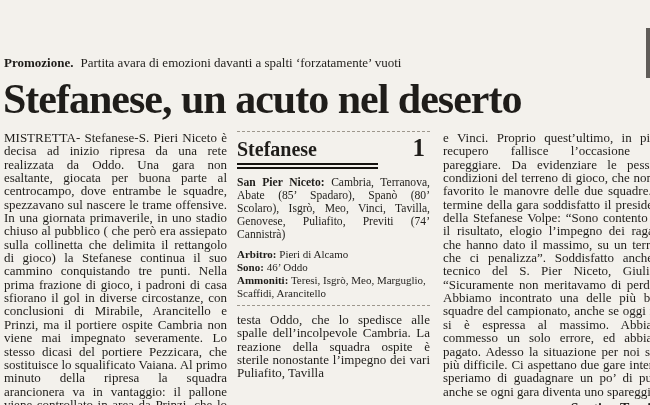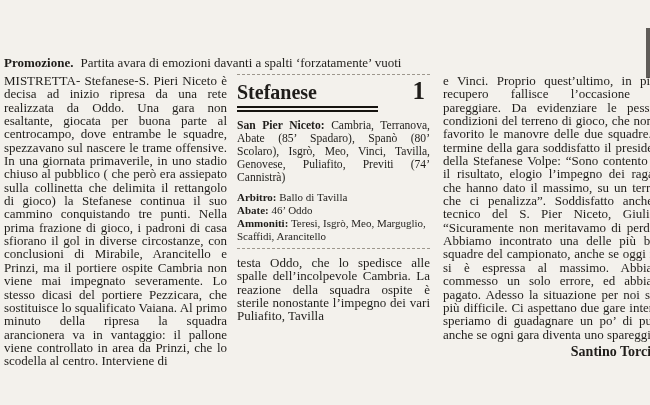--- a/index.html
+++ b/index.html
@@ -79,20 +79,21 @@
 </style>
 </head>
 <body>
 
 <div class="page">
 
   <div class="kicker">
     <span class="kicker-lead">Promozione.</span><span class="kicker-text">Partita avara di emozioni davanti a spalti ‘forzatamente’ vuoti</span>
   </div>
 
+  <h1 class="headline">Stefanese, un acuto nel deserto</h1>
 
   <div class="cols">
 
     <div class="col-1">
       <p class="bodytext">MISTRETTA- Stefanese-S. Pieri Niceto è decisa ad inizio ripresa da una rete realizzata da Oddo. Una gara non esaltante, giocata per buona parte al centrocampo, dove entrambe le squadre, spezzavano sul nascere le trame offensive. In una giornata primaverile, in uno stadio chiuso al pubblico ( che però era assiepato sulla collinetta che delimita il rettangolo di gioco) la Stefanese continua il suo cammino conquistando tre punti. Nella prima frazione di gioco, i padroni di casa sfiorano il gol in diverse circostanze, con conclusioni di Mirabile, Arancitello e Prinzi, ma il portiere ospite Cambria non viene mai impegnato severamente. Lo stesso dicasi del portiere Pezzicara, che sostituisce lo squalificato Vaiana. Al primo minuto della ripresa la squadra arancionera va in vantaggio: il pallone viene controllato in area da Prinzi, che lo scodella al centro. Interviene di</p>
     </div>
 
     <div class="col-2">
       <div class="scorebox">
 
@@ -106,24 +107,24 @@
 
 
         <p class="sb-lineup">
           <span class="sb-label">San Pier Niceto:</span>
           <span>Cambria, Terranova, Abate (85’ Spadaro), Spanò (80’ Scolaro), Isgrò, Meo, Vinci, Tavilla, Genovese, Puliafito, Previti (74’ Cannistrà)</span>
         </p>
 
         <div class="sb-officials">
           <p>
             <span class="sb-label">Arbitro:</span>
-            <span>Ballo di Tavilla</span>
+            <span>Pieri di Alcamo</span>
           </p>
           <p>
-            <span class="sb-label">Abate:</span>
+            <span class="sb-label">Sono:</span>
             <span>46’ Oddo</span>
           </p>
           <p>
             <span class="sb-label">Ammoniti:</span>
             <span>Teresi, Isgrò, Meo, Marguglio, Scaffidi, Arancitello</span>
           </p>
         </div>
 
       </div>
 

